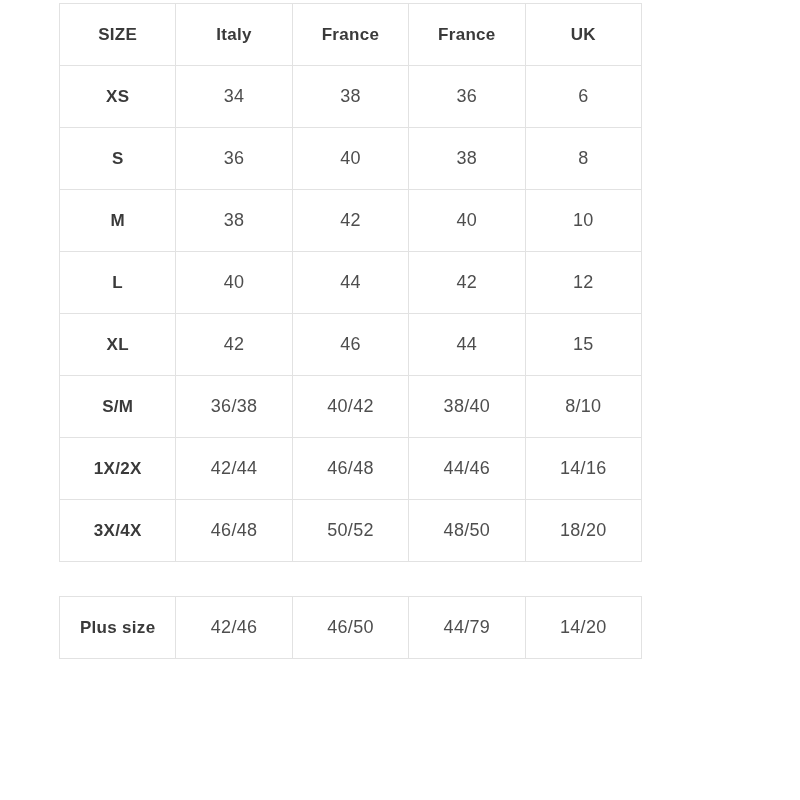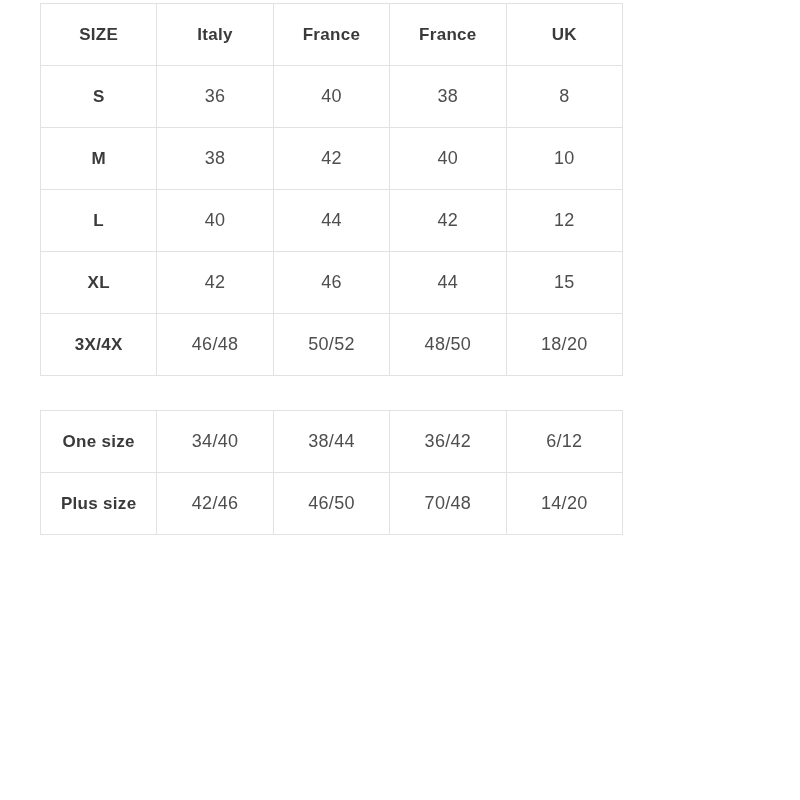--- a/index.html
+++ b/index.html
@@ -11,21 +11,21 @@
   * { box-sizing: border-box; margin: 0; padding: 0; }
   html, body {
     width: 800px;
     height: 800px;
     background: var(--bg-color);
     font-family: "Liberation Sans", "DejaVu Sans", sans-serif;
     overflow: hidden;
   }
   .page {
     padding-top: 3px;
-    padding-left: 40px;
+    padding-left: 59px;
   }
   table.size-chart {
     width: 583px;
     border-collapse: collapse;
     table-layout: fixed;
     background: var(--bg-color);
   }
   table.size-chart td,
   table.size-chart th {
     border: 1px solid var(--border-color);
@@ -60,20 +60,27 @@
       <tr>
         <th>SIZE</th>
         <th>Italy</th>
         <th>France</th>
         <th>France</th>
         <th>UK</th>
       </tr>
     </thead>
     <tbody>
         <tr>
+          <td class="row-label">XS</td>
+          <td>34</td>
+          <td>38</td>
+          <td>36</td>
+          <td>6</td>
+        </tr>
+        <tr>
           <td class="row-label">S</td>
           <td>36</td>
           <td>40</td>
           <td>38</td>
           <td>8</td>
         </tr>
         <tr>
           <td class="row-label">M</td>
           <td>38</td>
           <td>42</td>
@@ -88,43 +95,50 @@
           <td>12</td>
         </tr>
         <tr>
           <td class="row-label">XL</td>
           <td>42</td>
           <td>46</td>
           <td>44</td>
           <td>15</td>
         </tr>
         <tr>
+          <td class="row-label">S/M</td>
+          <td>36/38</td>
+          <td>40/42</td>
+          <td>38/40</td>
+          <td>8/10</td>
+        </tr>
+        <tr>
+          <td class="row-label">1X/2X</td>
+          <td>42/44</td>
+          <td>46/48</td>
+          <td>44/46</td>
+          <td>14/16</td>
+        </tr>
+        <tr>
           <td class="row-label">3X/4X</td>
           <td>46/48</td>
           <td>50/52</td>
           <td>48/50</td>
           <td>18/20</td>
         </tr>
       </tbody>
   </table>
 
   <div class="table-gap"></div>
 
   <table class="size-chart">
     <tbody>
         <tr>
-          <td class="row-label">One size</td>
-          <td>34/40</td>
-          <td>38/44</td>
-          <td>36/42</td>
-          <td>6/12</td>
-        </tr>
-        <tr>
           <td class="row-label">Plus size</td>
           <td>42/46</td>
           <td>46/50</td>
-          <td>70/48</td>
+          <td>44/79</td>
           <td>14/20</td>
         </tr>
       </tbody>
   </table>
 
 </div>
 
 </body></html>

